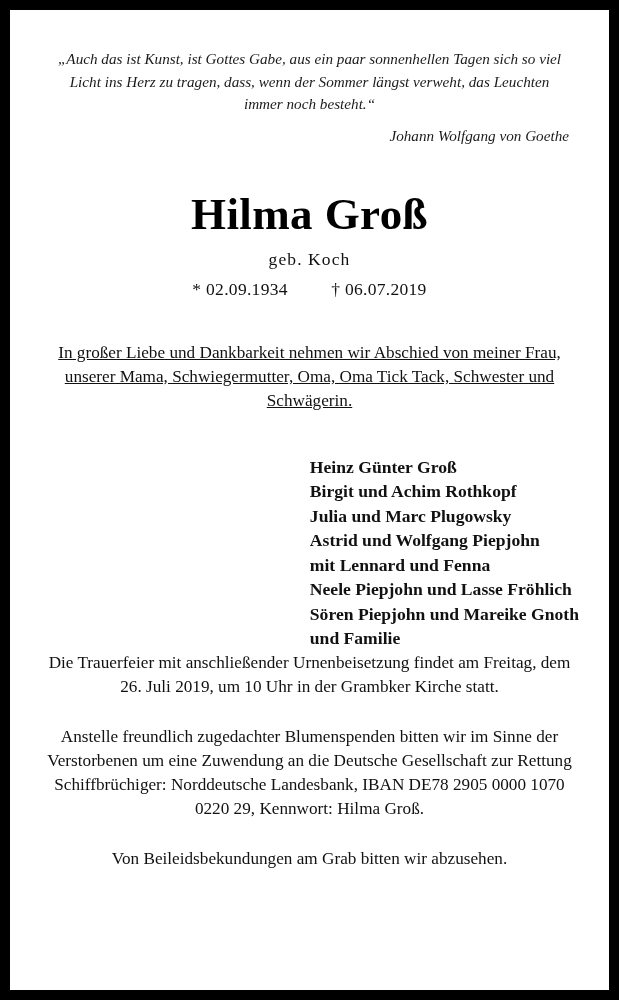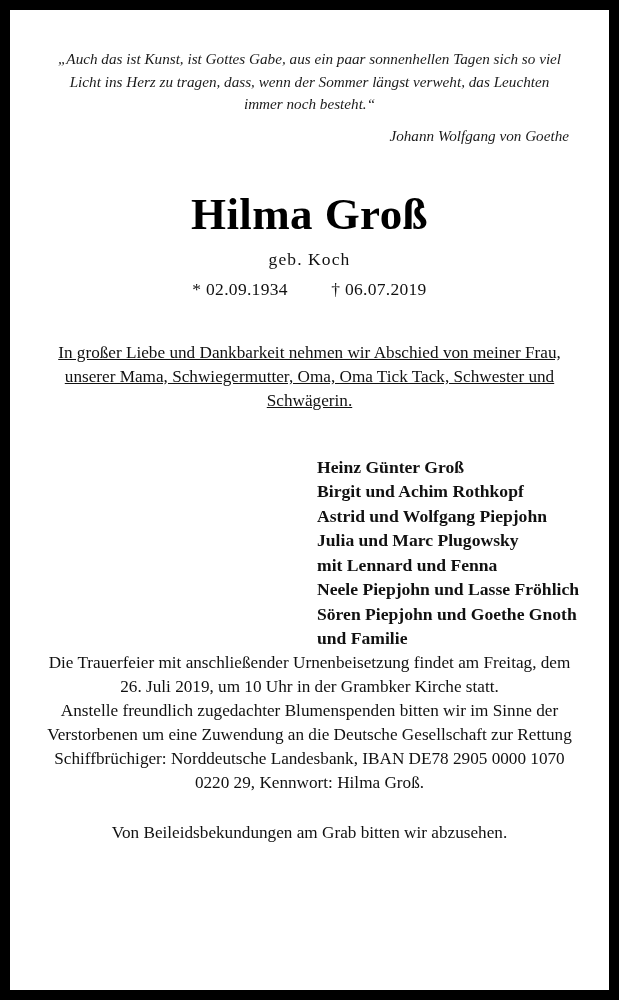--- a/index.html
+++ b/index.html
@@ -107,20 +107,21 @@
     padding-left: 8px;
   }
   .family-line {
     white-space: nowrap;
   }
 
   
   .service-para {
   }
   .donation-para {
+    margin-top: 26px;
   }
   .closing-para {
     margin-top: 26px;
   }
 </style>
 </head>
 <body>
 
 <div id="obituary">
   <div class="paper">
@@ -139,25 +140,25 @@
         <span>† 06.07.2019</span>
       </div>
     </div>
 
     <div class="para intro-para">In großer Liebe und Dankbarkeit nehmen wir Abschied von meiner Frau, unserer Mama, Schwiegermutter, Oma, Oma Tick Tack, Schwester und Schwägerin.</div>
 
     <div class="family-block">
       <div class="family-list">
         <div class="family-line">Heinz Günter Groß</div>
         <div class="family-line">Birgit und Achim Rothkopf</div>
+        <div class="family-line">Julia und Marc Plugowsky</div>
         <div class="family-line">Astrid und Wolfgang Piepjohn</div>
-        <div class="family-line">Julia und Marc Plugowsky</div>
         <div class="family-line">mit Lennard und Fenna</div>
         <div class="family-line">Neele Piepjohn und Lasse Fröhlich</div>
-        <div class="family-line">Sören Piepjohn und Goethe Gnoth</div>
+        <div class="family-line">Sören Piepjohn und Mareike Gnoth</div>
         <div class="family-line">und Familie</div>
       </div>
     </div>
 
     <div class="para service-para">Die Trauerfeier mit anschließender Urnenbeisetzung findet am Freitag, dem 26. Juli 2019, um 10 Uhr in der Grambker Kirche statt.</div>
 
     <div class="para donation-para">Anstelle freundlich zugedachter Blumenspenden bitten wir im Sinne der Verstorbenen um eine Zuwendung an die Deutsche Gesellschaft zur Rettung Schiffbrüchiger: Norddeutsche Landesbank, IBAN DE78 2905 0000 1070 0220 29, Kennwort: Hilma Groß.</div>
 
     <div class="para closing-para">Von Beileidsbekundungen am Grab bitten wir abzusehen.</div>
 

